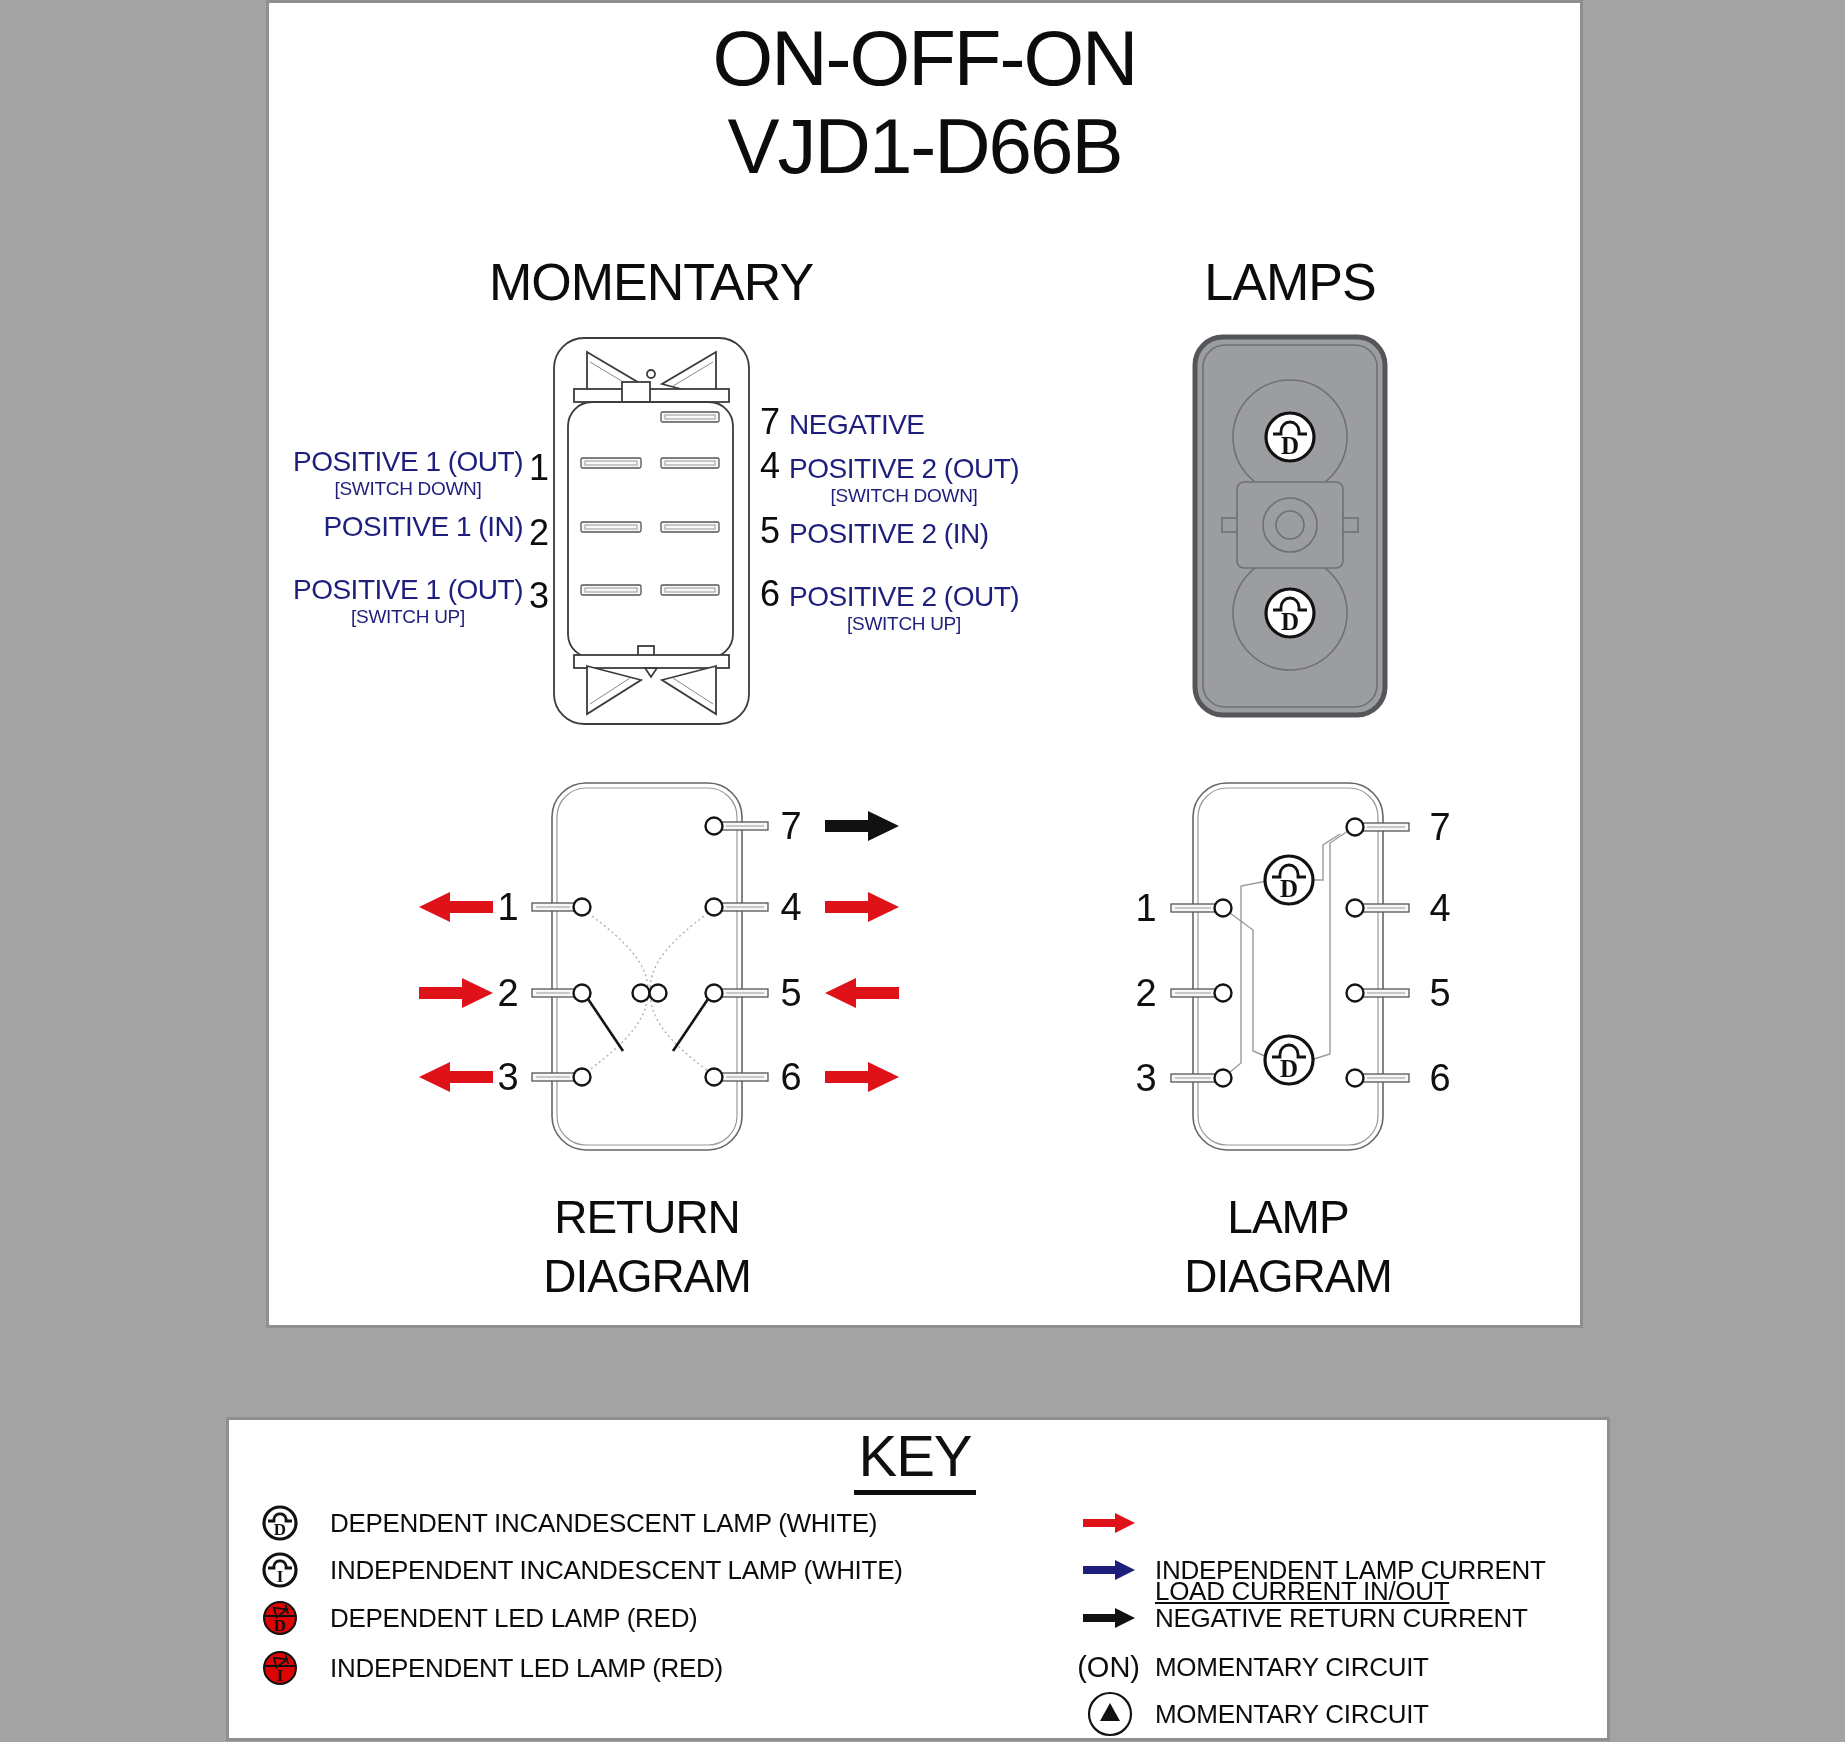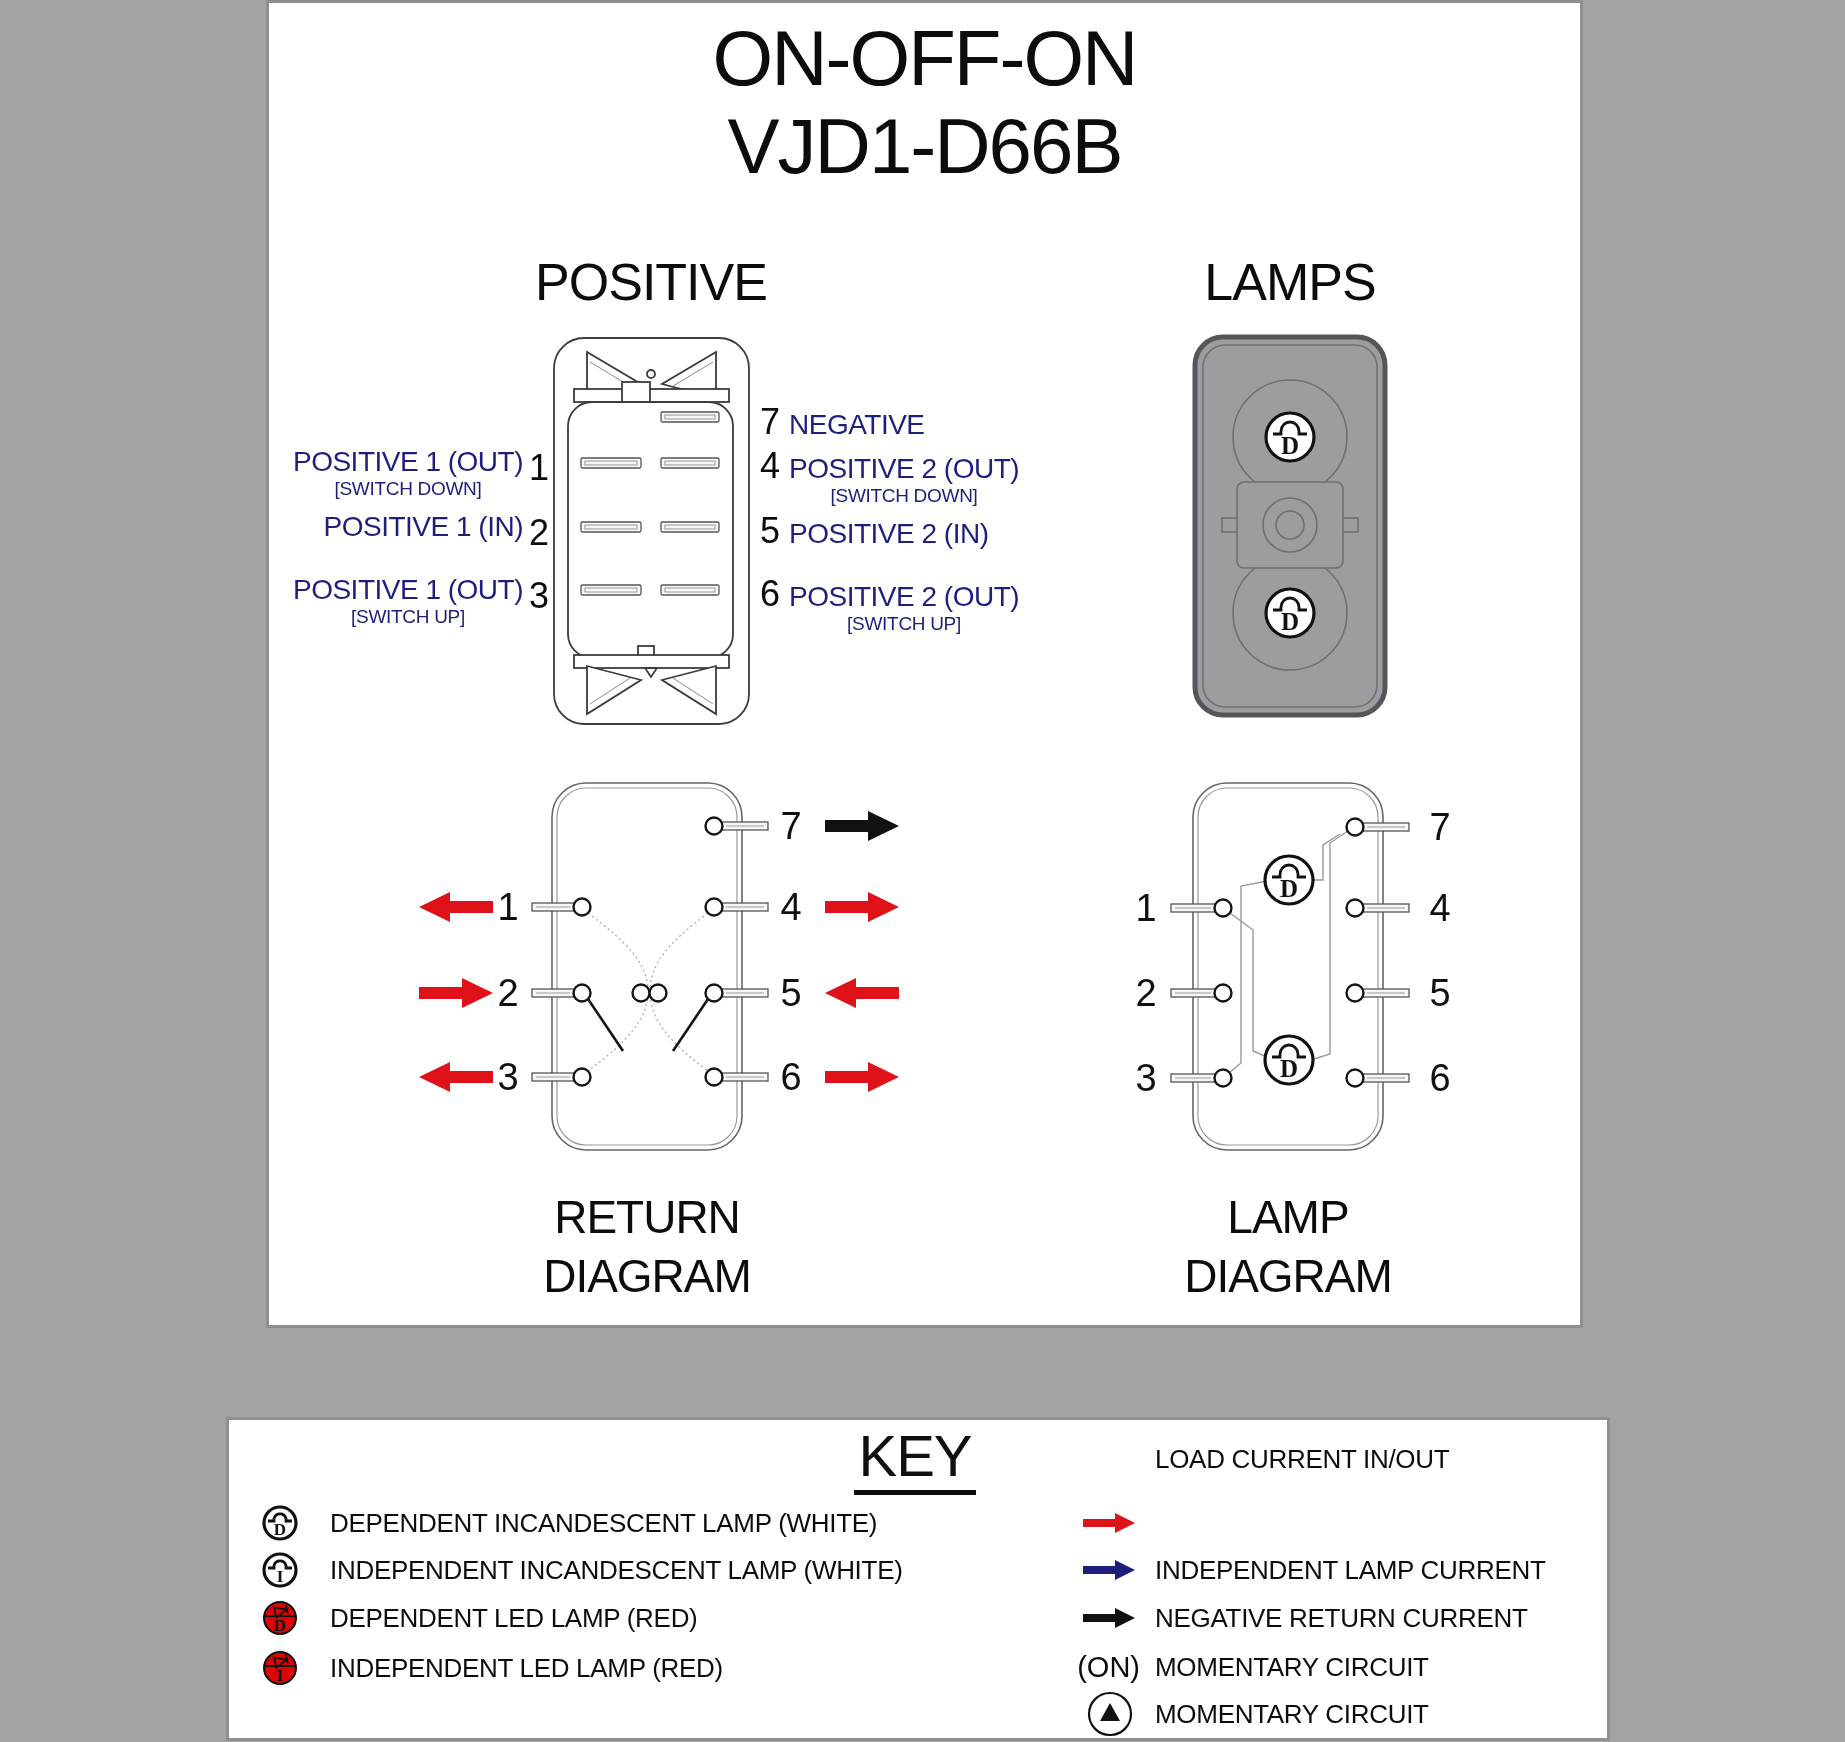--- a/index.html
+++ b/index.html
@@ -51,21 +51,21 @@
 <div id="page">
 
   <div class="abs box" id="main-box"></div>
   <div class="abs box" id="key-box"></div>
 
   <div class="abs" id="title">
     <div>ON-OFF-ON</div>
     <div>VJD1-D66B</div>
   </div>
 
-  <div class="abs section-head" id="terminals-head">POSITIVE</div>
+  <div class="abs section-head" id="terminals-head">MOMENTARY</div>
   <div class="abs section-head" id="lamps-head">LAMPS</div>
 
   <svg class="abs" style="left:540px;top:330px;" width="225" height="405" viewBox="540 330 225 405">
     <rect class="stroke" x="554" y="338" width="195" height="386" rx="30"></rect>
     <path class="stroke" d="M 587,352 L 641,384 L 587,398 Z"></path>
     <path class="thin" d="M 590,362 L 630,386"></path>
     <path class="stroke" d="M 716,352 L 662,384 L 716,398 Z"></path>
     <path class="thin" d="M 713,362 L 673,386"></path>
     <rect class="stroke" x="574" y="389" width="155" height="13"></rect>
     <circle class="stroke" cx="651" cy="374" r="4"></circle>
@@ -334,19 +334,19 @@
   </svg>
   <svg class="abs" style="left:1081px;top:1606px;" width="56" height="24" viewBox="0 0 56 24">
     <polygon points="2,8 34,8 34,2 54,12 34,22 34,16 2,16" fill="#111111"></polygon>
   </svg>
   <div class="abs" id="key-on">(ON)</div>
   <svg class="abs" style="left:1087px;top:1691px;" width="46" height="46" viewBox="-23 -23 46 46">
     <circle r="21" fill="#ffffff" stroke="#111111" stroke-width="2.2"></circle>
     <path d="M 0,-11 L 10,7 L -10,7 Z" fill="#111111"></path>
   </svg>
 
-  <div class="abs key-label" style="left:1155px;top:1444px;">LOAD CURRENT IN/OUT</div>
+  <div class="abs key-label" style="left:1155px;top:1576px;text-decoration:underline;">LOAD CURRENT IN/OUT</div>
   <div class="abs key-label" style="left:1155px;top:1555px;">INDEPENDENT LAMP CURRENT</div>
   <div class="abs key-label" style="left:1155px;top:1603px;">NEGATIVE RETURN CURRENT</div>
   <div class="abs key-label" style="left:1155px;top:1652px;">MOMENTARY CIRCUIT</div>
   <div class="abs key-label" style="left:1155px;top:1699px;">MOMENTARY CIRCUIT</div>
 
 </div>
 
 </body></html>

